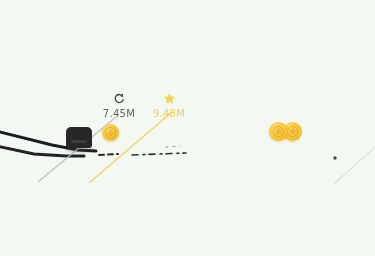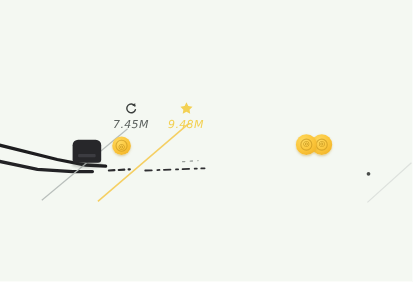--- a/index.html
+++ b/index.html
@@ -23,21 +23,20 @@
   svg.layer { display: block; }
 
   
   .stat {
     position: absolute;
     display: flex;
     flex-direction: column;
     align-items: center;
     line-height: 1;
     user-select: none;
-    font-style: italic;
   }
   .stat .stat-icon {
     display: block;
     height: 13px;
     margin-bottom: 4px;
   }
   .stat .stat-value {
     font-size: 10px;
     letter-spacing: 0.3px;
     white-space: nowrap;

